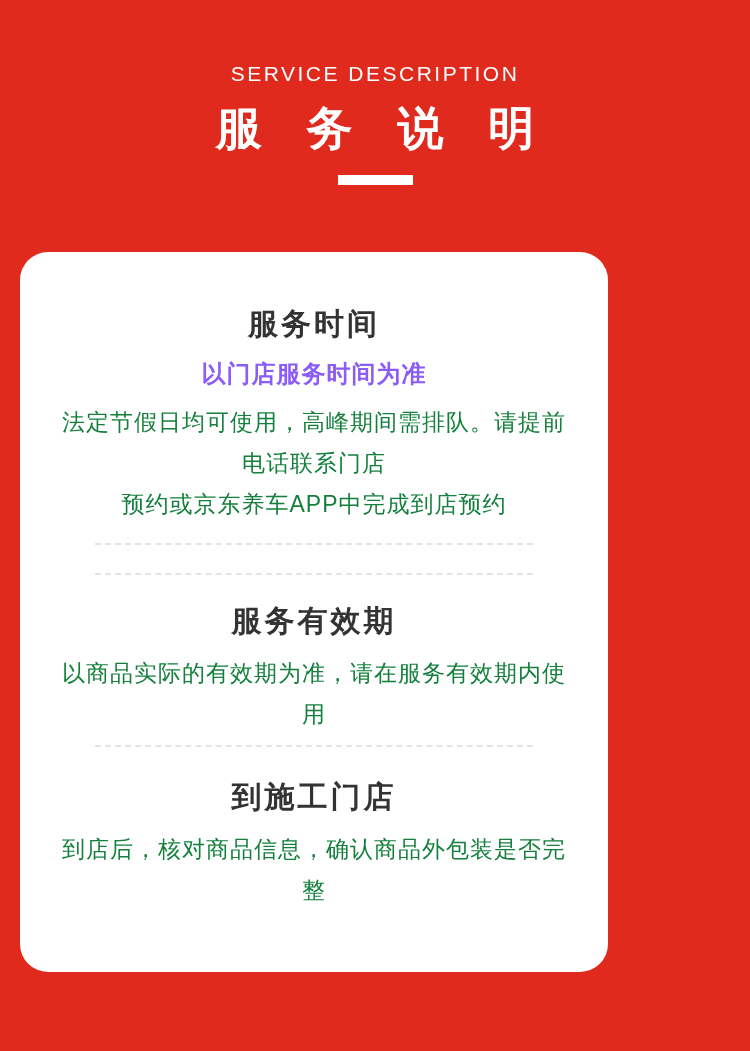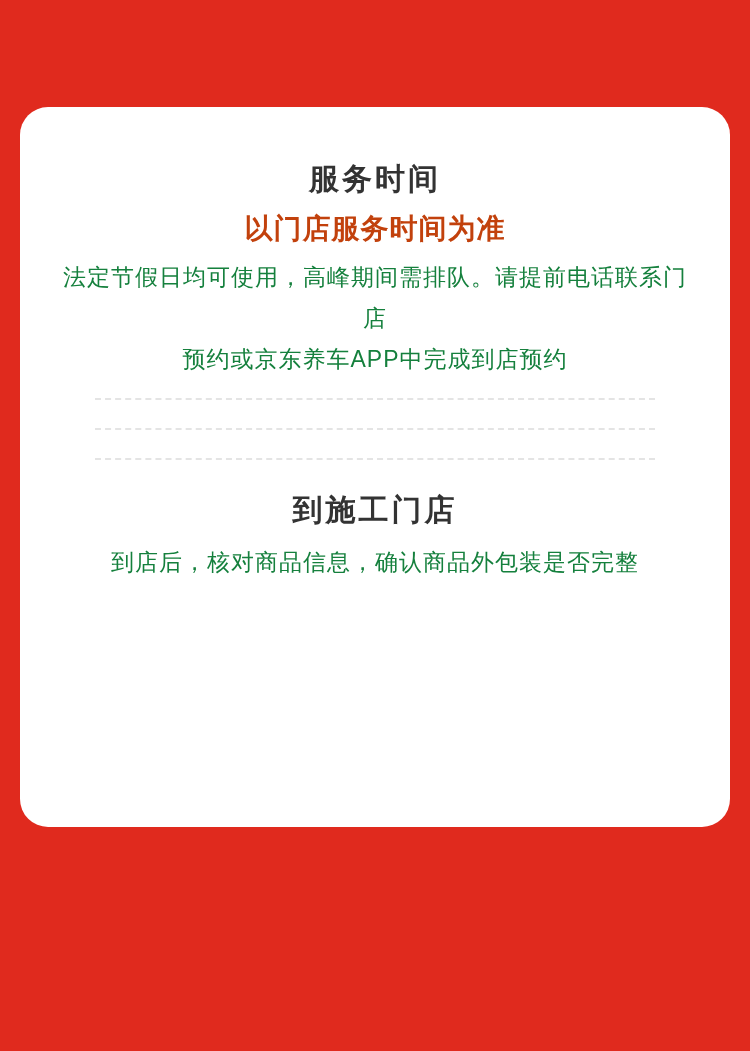--- a/index.html
+++ b/index.html
@@ -30,41 +30,41 @@
   }
   .underline-bar {
     width: 75px;
     height: 10px;
     background: #ffffff;
     margin: 15px auto 0;
   }
 
   
   .card {
-    margin: 107px 20px 0;
-    width: 710px;
+    margin: 67px 20px 0;
+    width: 588px;
     height: 720px;
     background: #ffffff;
     border-radius: 28px;
     padding: 54px 35px 40px;
     text-align: center;
   }
   .section-title {
     font-size: 30px;
     line-height: 36px;
     font-weight: 700;
     color: #333333;
     letter-spacing: 3px;
   }
   .highlight {
     margin-top: 18px;
-    font-size: 28px;
+    font-size: 24px;
     line-height: 28px;
     font-weight: 700;
-    color: #c2410c;
+    color: #8b5cf6;
     letter-spacing: 1px;
   }
   .section-body {
     margin-top: 14px;
     font-size: 23px;
     line-height: 41px;
     color: #15803d;
     letter-spacing: 1px;
     white-space: pre-line;
   }
@@ -75,35 +75,44 @@
   }
   .section-method .section-body { margin-top: 22px; }
   .divider-2 { margin-top: 12px; }
   .divider-3 { margin-top: 10px; margin-bottom: 32px; }
 </style>
 </head>
 <body>
 
 <div class="page">
 
+  <header class="header">
+    <div class="eyebrow">SERVICE DESCRIPTION</div>
+    <h1 class="title">服 务 说 明</h1>
+    <div class="underline-bar"></div>
+  </header>
 
   <main class="card">
 
     <section class="section section-time">
       <h2 class="section-title">服务时间</h2>
       <p class="highlight">以门店服务时间为准</p>
       <p class="section-body">法定节假日均可使用，高峰期间需排队。请提前电话联系门店
 预约或京东养车APP中完成到店预约</p>
     </section>
 
     <div class="divider divider-1"></div>
 
 
     <div class="divider divider-2"></div>
 
+    <section class="section section-validity">
+      <h2 class="section-title">服务有效期</h2>
+      <p class="section-body">以商品实际的有效期为准，请在服务有效期内使用</p>
+    </section>
 
     <div class="divider divider-3"></div>
 
     <section class="section section-acceptance">
       <h2 class="section-title">到施工门店</h2>
       <p class="section-body">到店后，核对商品信息，确认商品外包装是否完整</p>
     </section>
 
   </main>
 

